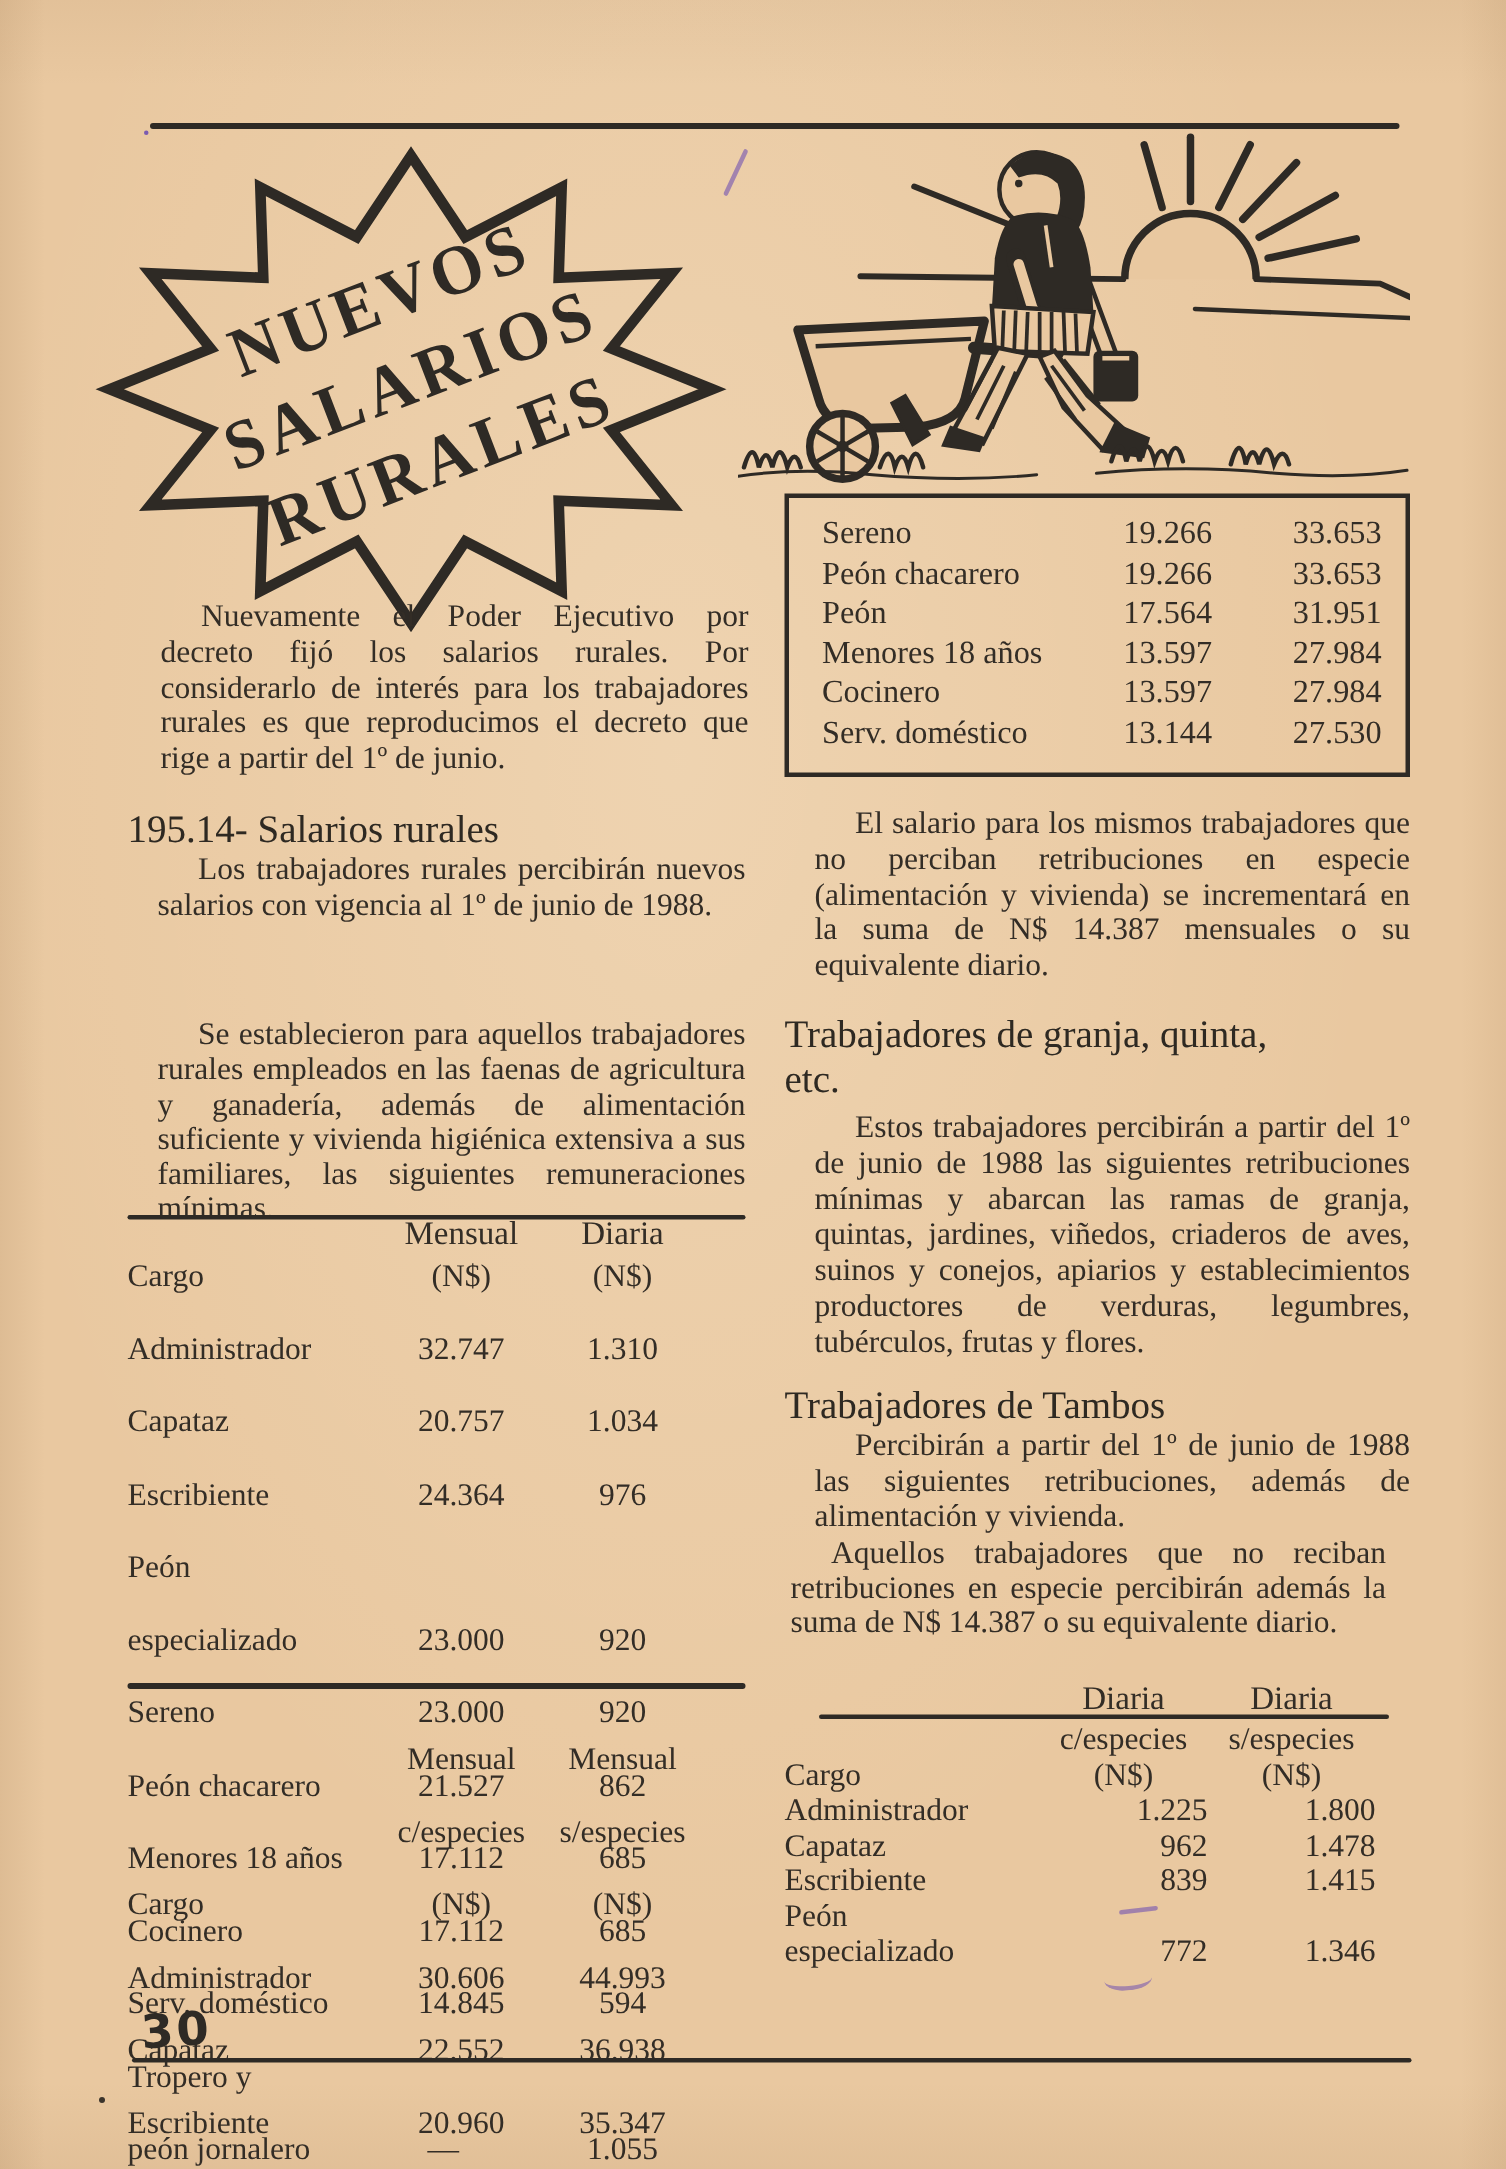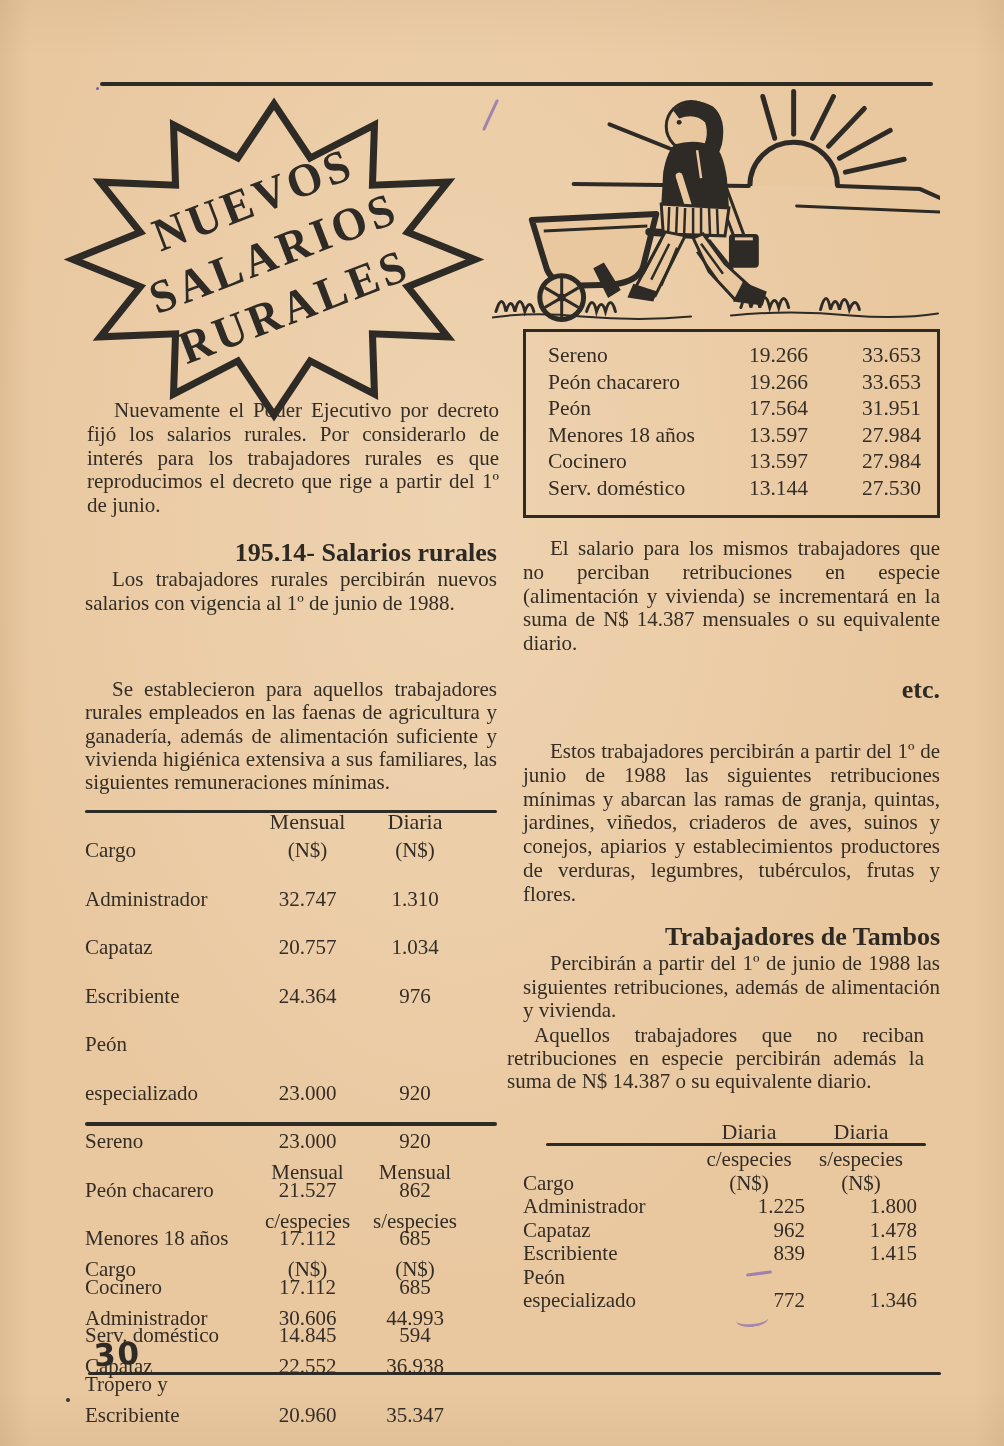--- a/index.html
+++ b/index.html
@@ -9,22 +9,22 @@
       radial-gradient(ellipse at 45% 35%, rgba(255,245,225,0.25), rgba(0,0,0,0) 60%),
       linear-gradient(90deg, rgba(120,80,40,0.10) 0%, rgba(0,0,0,0) 3%, rgba(0,0,0,0) 97%, rgba(120,80,40,0.08) 100%),
       linear-gradient(180deg, rgba(120,80,40,0.06) 0%, rgba(0,0,0,0) 4%, rgba(0,0,0,0) 96%, rgba(120,80,40,0.07) 100%),
       #e9c8a0;
     font-family:"Liberation Serif","DejaVu Serif",serif;
     color:#332d26;
   }
   .abs{position:absolute;}
   .rule{position:absolute;background:#2e2a25;border-radius:2px;}
   .para{position:absolute;width:412px;font-size:21px;line-height:23.8px;text-align:justify;color:#332d26;}
-  .ind{text-indent:27px;display:block;}
-  .heading{position:absolute;font-weight:bold;font-size:26px;line-height:30px;text-align:right;color:#2e2922;}
+  .ind{text-indent:27px;display:block;margin-left:20px;}
+  .heading{position:absolute;font-weight:normal;font-size:26px;line-height:30px;text-align:left;color:#2e2922;}
   
   .trow{display:grid;grid-template-columns:175px 95px 120px;height:23.5px;line-height:23.5px;font-size:21px;margin-top:25px;}
   .trow .c0{text-align:left;white-space:nowrap;}
   .trow .num{text-align:center;}
   .trow .ctr{text-align:center;}
   .trow .dash{padding-right:24px;}
   
   .rrow{display:grid;grid-template-columns:170px 112px 112px;height:23.5px;line-height:23.5px;font-size:21px;}
   .rrow .c0{text-align:left;white-space:nowrap;}
   .rrow .num{text-align:right;}
@@ -256,20 +256,25 @@
   <div class="trow">
       <span class="c0">Serv. doméstico</span>
       <span class="num">14.845</span>
       <span class="num">594</span>
     </div>
   <div class="trow">
       <span class="c0">Tropero y</span>
       <span class="num"></span>
       <span class="num"></span>
     </div>
+  <div class="trow">
+      <span class="c0">peón jornalero</span>
+      <span class="num dash">—</span>
+      <span class="num">1.055</span>
+    </div>
 </div>
 <div class="rule" style="left:85px;top:1122px;width:412px;height:4px;"></div>
 
 <div class="abs" style="left:85px;top:1136px;width:412px;">
   <div class="trow">
     <span class="c0"></span>
     <span class="ctr">Mensual</span>
     <span class="ctr">Mensual</span>
   </div>
   <div class="trow">
@@ -307,20 +312,21 @@
       <span class="num">19.266</span>
       <span class="num">33.653</span>
     </div>
 </div>
 
 <div class="para" style="left:523px;top:537px;width:417px;">
     <span class="ind">El salario para los mismos trabajadores que no perciban retribuciones en especie (alimentación y vivienda) se incrementará en la suma de N$ 14.387 mensuales o su equivalente diario.</span>
   </div>
 
 <div class="heading" style="left:523px;top:675px;width:417px;">
+  <div>Trabajadores de granja, quinta,</div>
   <div>etc.</div>
 </div>
 
 <div class="para" style="left:523px;top:740px;width:417px;">
     <span class="ind">Estos trabajadores percibirán a partir del 1º de junio de 1988 las siguientes retribuciones mínimas y abarcan las ramas de granja, quintas, jardines, viñedos, criaderos de aves, suinos y conejos, apiarios y establecimientos productores de verduras, legumbres, tubérculos, frutas y flores.</span>
   </div>
 
 <div class="heading" style="left:523px;top:922px;width:417px;">Trabajadores de Tambos</div>
 
 <div class="para" style="left:523px;top:952px;width:417px;line-height:23.5px;">

